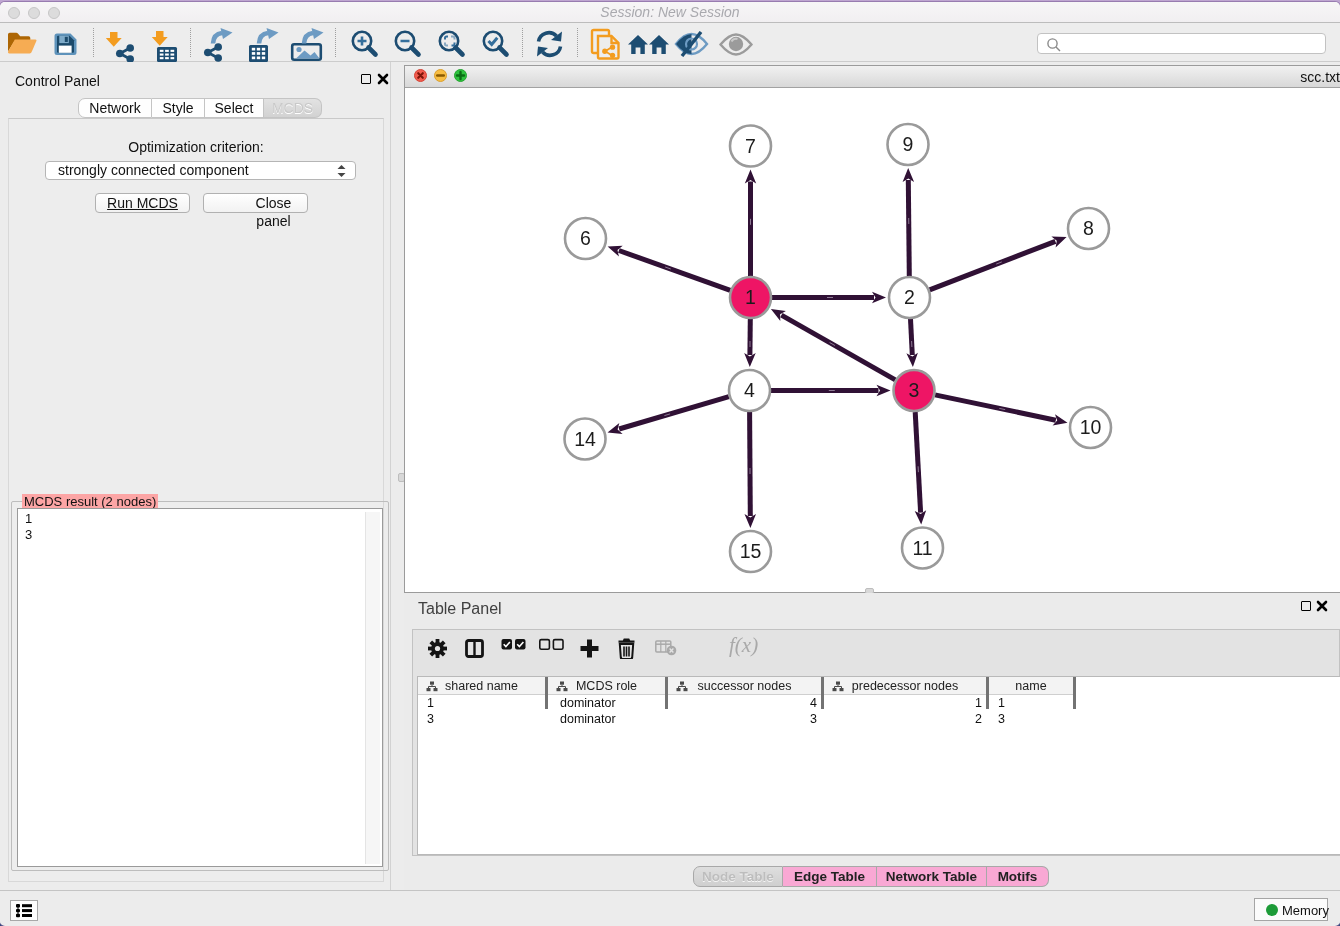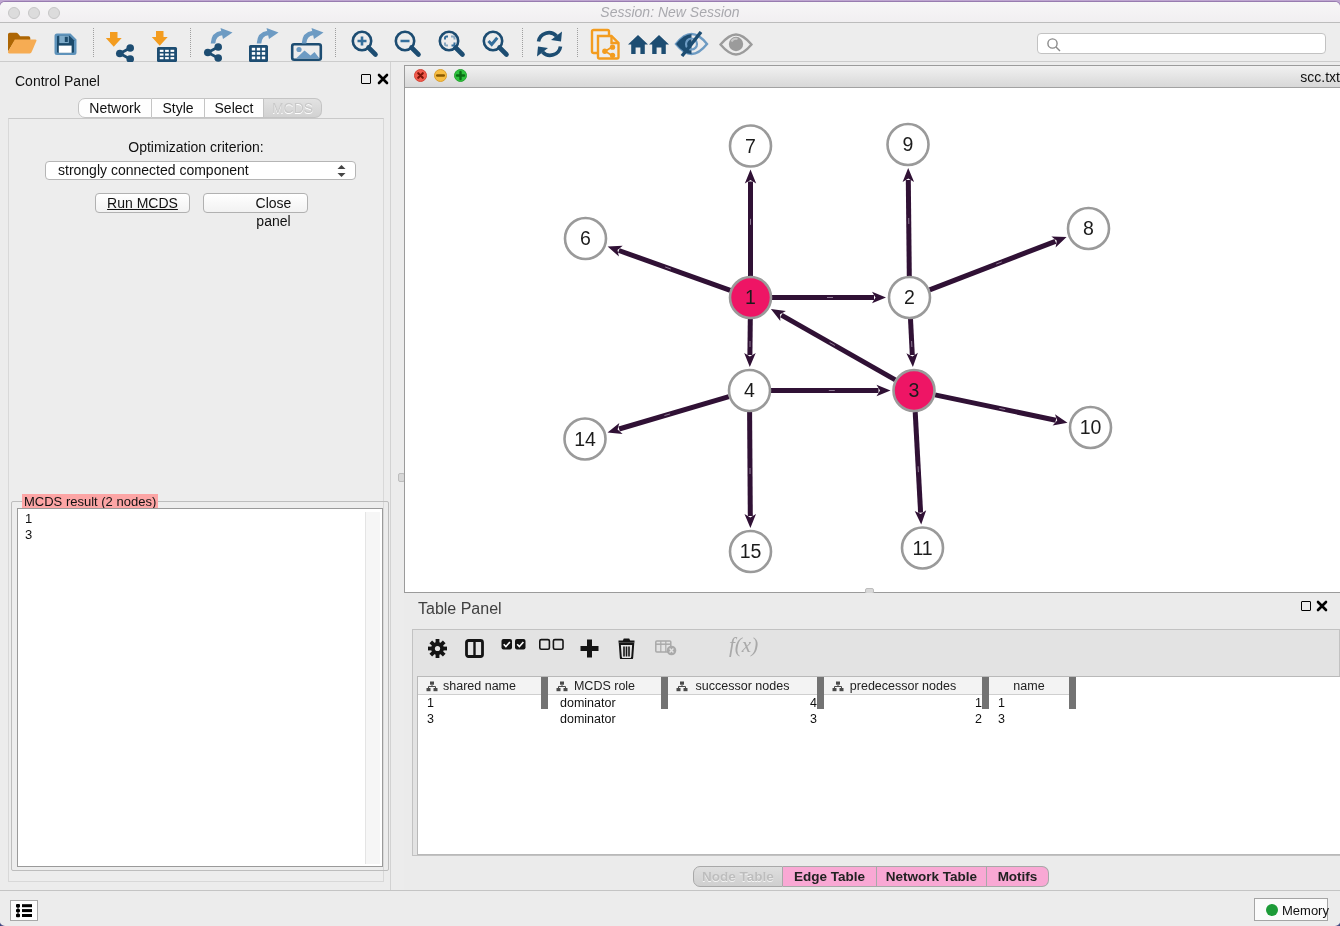--- a/index.html
+++ b/index.html
@@ -36,21 +36,21 @@
 .mtl svg { display:block; }
 .mtl { position:absolute; top:3px; box-sizing:border-box; width:13px; height:13px; width:13px; height:13px; border-radius:50%; }
 #graph { position:absolute; left:0; top:22px; width:934px; height:503px; }
 
 #tpanel { position:absolute; left:404px; top:591px; width:936px; height:297px; background:#ebebeb; }
 #tp-title { position:absolute; left:14px; top:7px; font-size:16px; color:#404040; }
 #tp-box { position:absolute; left:8px; top:36px; width:928px; height:227px; border:1px solid #c2c2c2; background:#e3e3e3; }
 #tp-toolbar { position:absolute; left:0; top:0; width:100%; height:46px; }
 #tp-table { position:absolute; left:4px; top:46px; width:924px; height:179px; background:#fff; border:1px solid #b9b9b9; border-right:none; }
 #tp-header { position:absolute; left:0; top:0; width:658px; height:18px; border-right:1px solid #d4d4d4; background:#f3f3f3; border-bottom:1px solid #cfcfcf; }
-.th { position:absolute; top:0; height:32px; font-size:12.5px; color:#222; text-align:center; line-height:18px; border-right:7px solid #737373; }
+.th { position:absolute; top:0; height:32px; font-size:12.5px; color:#222; text-align:center; line-height:18px; border-right:3px solid #737373; }
 .td { position:absolute; font-size:12.5px; color:#111; height:16px; line-height:16px; }
 
 .btab { position:absolute; top:273px; height:21px; background:#f9a8d4; border:1px solid #a8a8a8; font-size:13.5px; font-weight:bold; color:#222; text-align:center; line-height:20px; }
 
 #statusbar { position:absolute; left:0; top:888px; width:100%; height:34px; background:#ececec; border-top:1px solid #c4c4c4;padding-left:32px; }
 #list-btn { position:absolute; left:10px; top:9px; width:28px; height:21px; background:#fdfdfd; border:1px solid #a8a8a8; }
 #mem-btn { position:absolute; left:1254px; top:7px; width:74px; height:23px; background:#fbfbfb; border:1px solid #a5a5a5; font-size:13px; color:#111; }
 </style>
 </head>
 <body>

